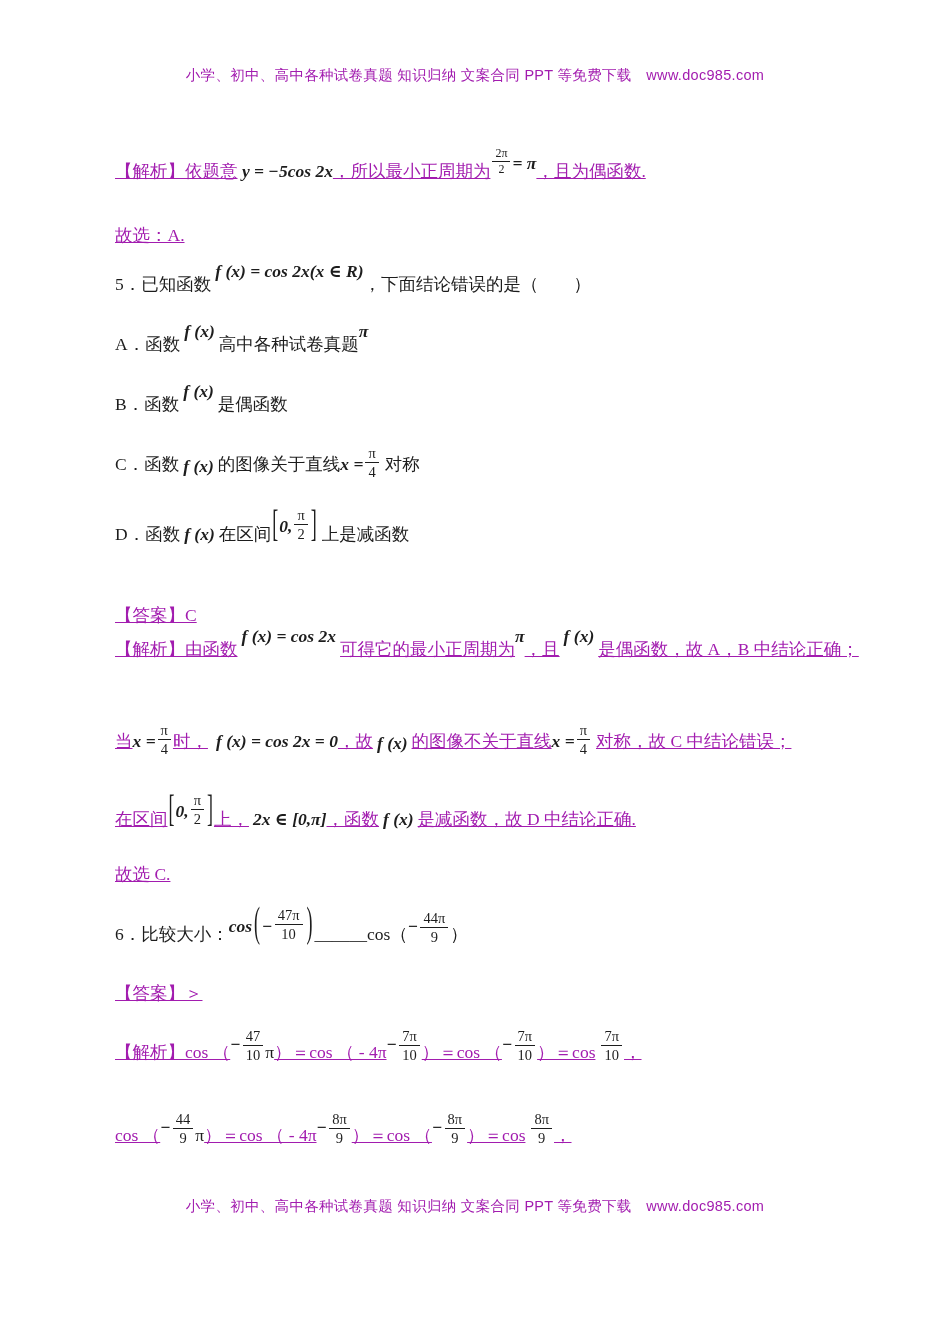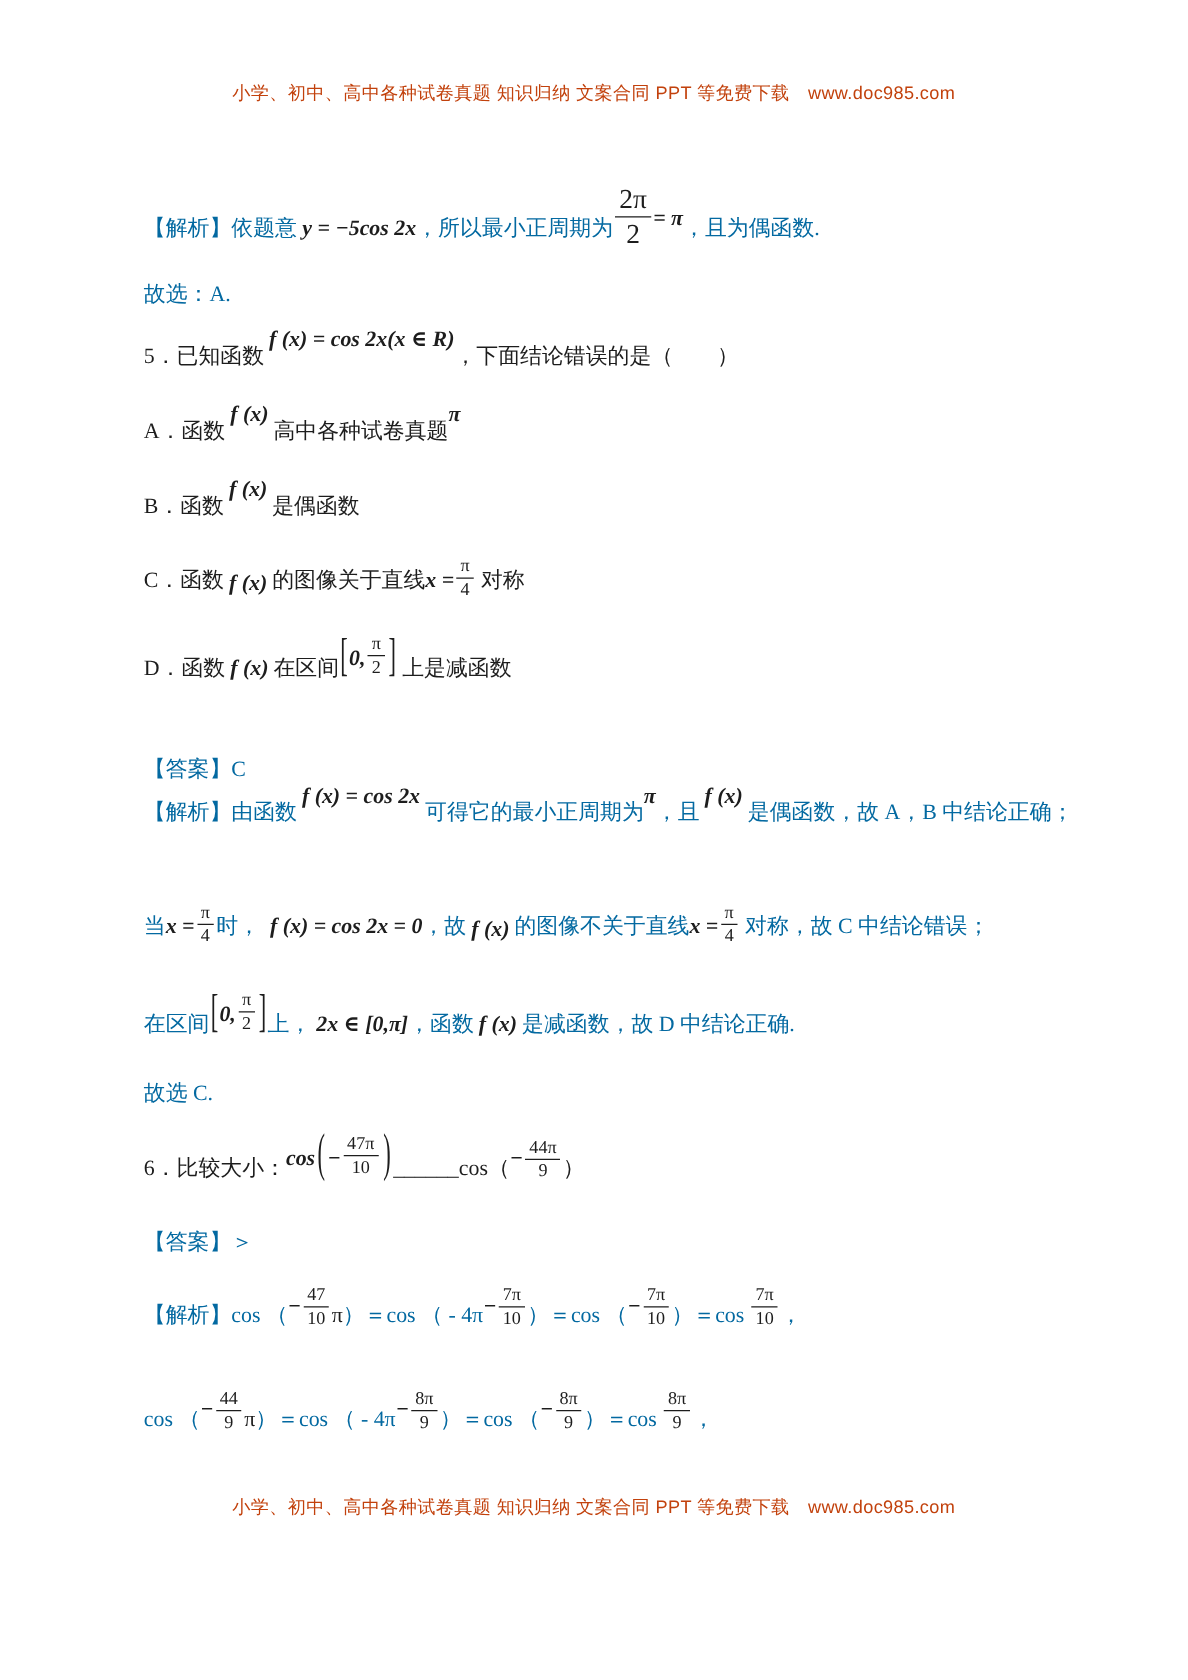--- a/index.html
+++ b/index.html
@@ -14,35 +14,35 @@
   .ln{
     position:absolute;
     left:115px;
     white-space:nowrap;
     font-size:17.5px;
     line-height:1.3;
   }
   .center{left:0;width:950px;text-align:center;}
   .hdr{
     font-family:"Liberation Sans","DejaVu Sans",sans-serif;
-    font-size:14.5px;color:#c2410c;letter-spacing:0.3px;
+    font-size:14.5px;color:#a21caf;letter-spacing:0.3px;
   }
-  .red{color:#0369a1;}
+  .red{color:#a21caf;text-decoration:underline;}
   .blk{color:#1d1d1d;}
   .m{font-family:"Liberation Serif","DejaVu Serif",serif;font-style:italic;font-weight:bold;}
   .rm{font-style:normal;}
   
   .frac{
     display:inline-block;vertical-align:middle;text-align:center;
     font-size:14.5px;line-height:1.12;font-style:normal;
     position:relative;top:-3px;margin:0 2px;
   }
   .frac .fn{display:block;padding:0 3px 1px 3px;}
   .frac .fd{display:block;border-top:1px solid currentColor;padding:1px 3px 0 3px;}
-  .frac.big{font-size:22px;}
+  .frac.big{font-size:12px;}
   
   .up{position:relative;top:-13px;margin-top:20px;}
   .up8{position:relative;top:-8px;}
   .dn2{position:relative;top:2px;}
   
   .bigbr{
     display:inline-block;transform:scaleY(2.05);transform-origin:50% 58%;
     font-style:normal;font-size:18px;padding:0 1px;
   }
   .bigpar{

